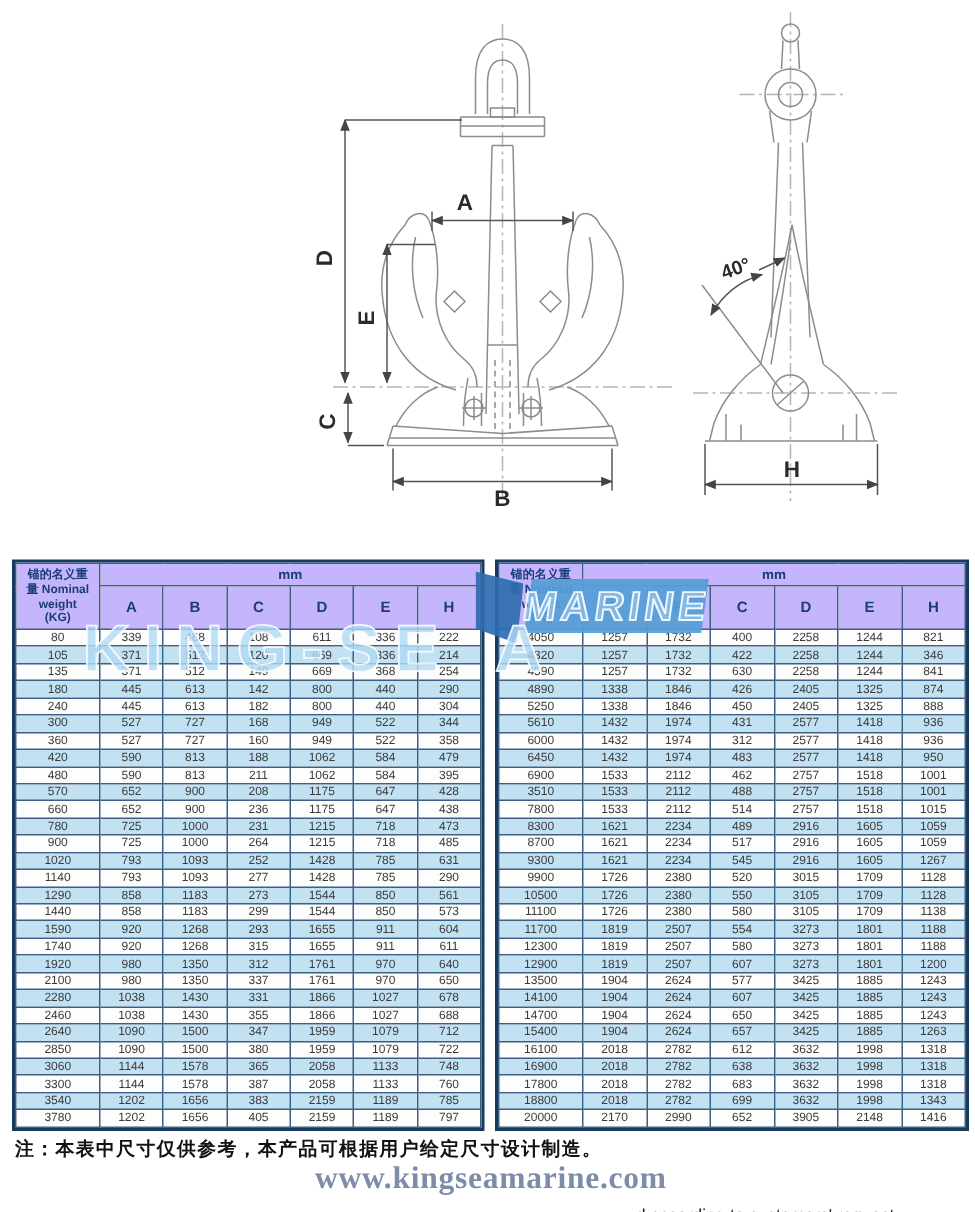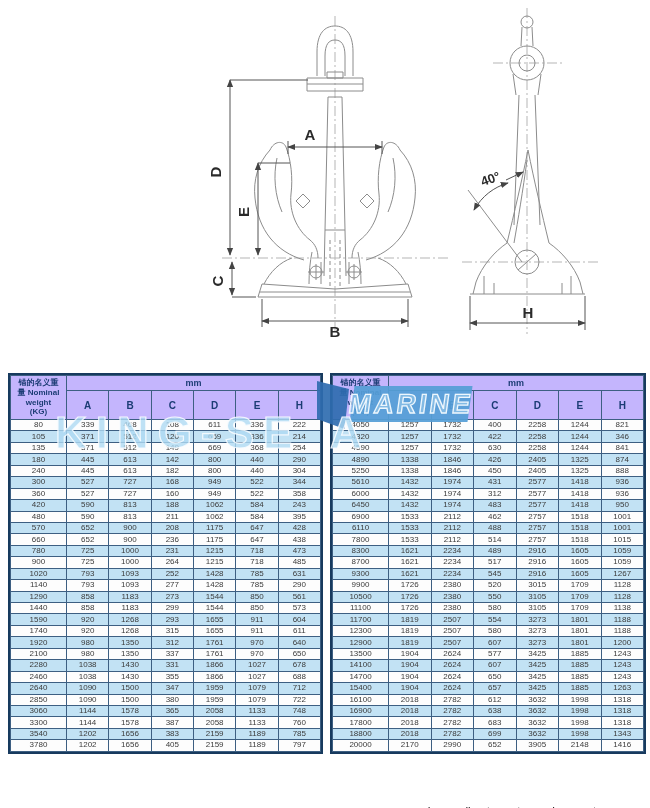--- a/index.html
+++ b/index.html
@@ -245,21 +245,21 @@
             <td>522</td>
             <td>358</td>
           </tr>
           <tr class="alt">
             <td>420</td>
             <td>590</td>
             <td>813</td>
             <td>188</td>
             <td>1062</td>
             <td>584</td>
-            <td>243</td>
+            <td>479</td>
           </tr>
           <tr>
             <td>480</td>
             <td>590</td>
             <td>813</td>
             <td>211</td>
             <td>1062</td>
             <td>584</td>
             <td>395</td>
           </tr>
@@ -553,21 +553,21 @@
           <tr>
             <td>6900</td>
             <td>1533</td>
             <td>2112</td>
             <td>462</td>
             <td>2757</td>
             <td>1518</td>
             <td>1001</td>
           </tr>
           <tr class="alt">
-            <td>6110</td>
+            <td>3510</td>
             <td>1533</td>
             <td>2112</td>
             <td>488</td>
             <td>2757</td>
             <td>1518</td>
             <td>1001</td>
           </tr>
           <tr>
             <td>7800</td>
             <td>1533</td>
@@ -742,16 +742,18 @@
         </tbody>
     </table>
   </div>
 
   <div class="wm-ghost wm-king">KING-SE</div>
   <div class="wm-flag"></div>
   <div class="wm-ghost wm-a">A</div>
   <div class="wm-band">
     <span>MARINE</span>
   </div>
-
+  <div class="wm-url">www.kingseamarine.com</div>
+
+  <div class="note-cn">注：本表中尺寸仅供参考，本产品可根据用户给定尺寸设计制造。</div>
   <div class="note-en-end">d according to customers' request.</div>
 
 </div>
 
 </body></html>

